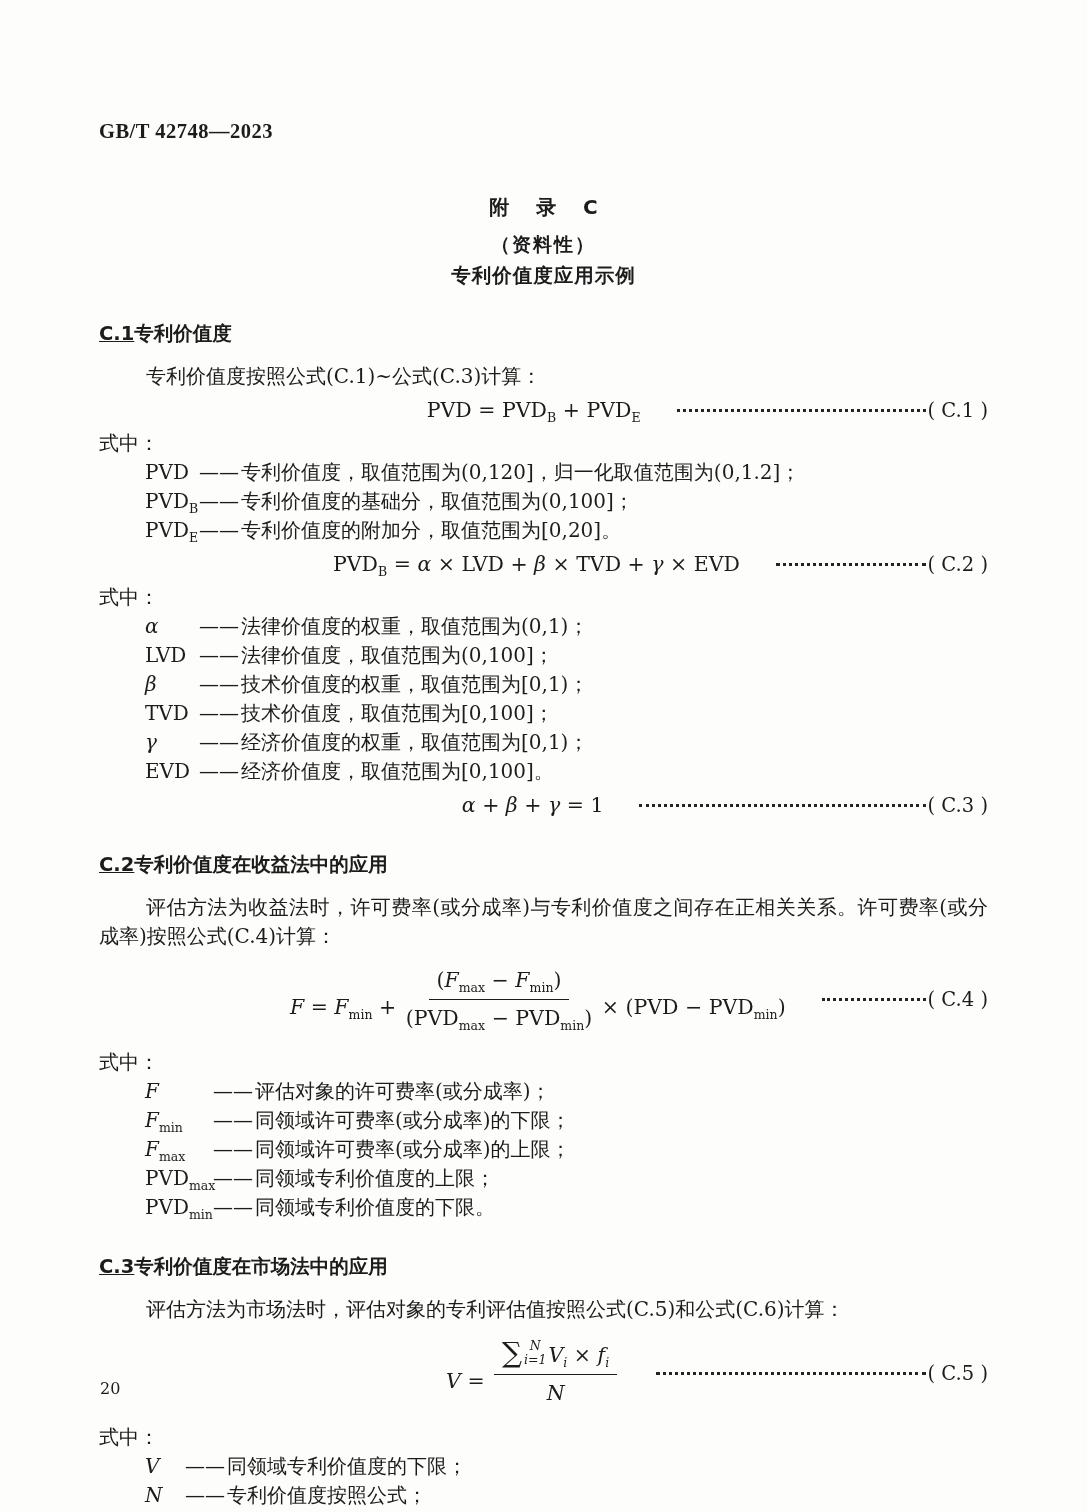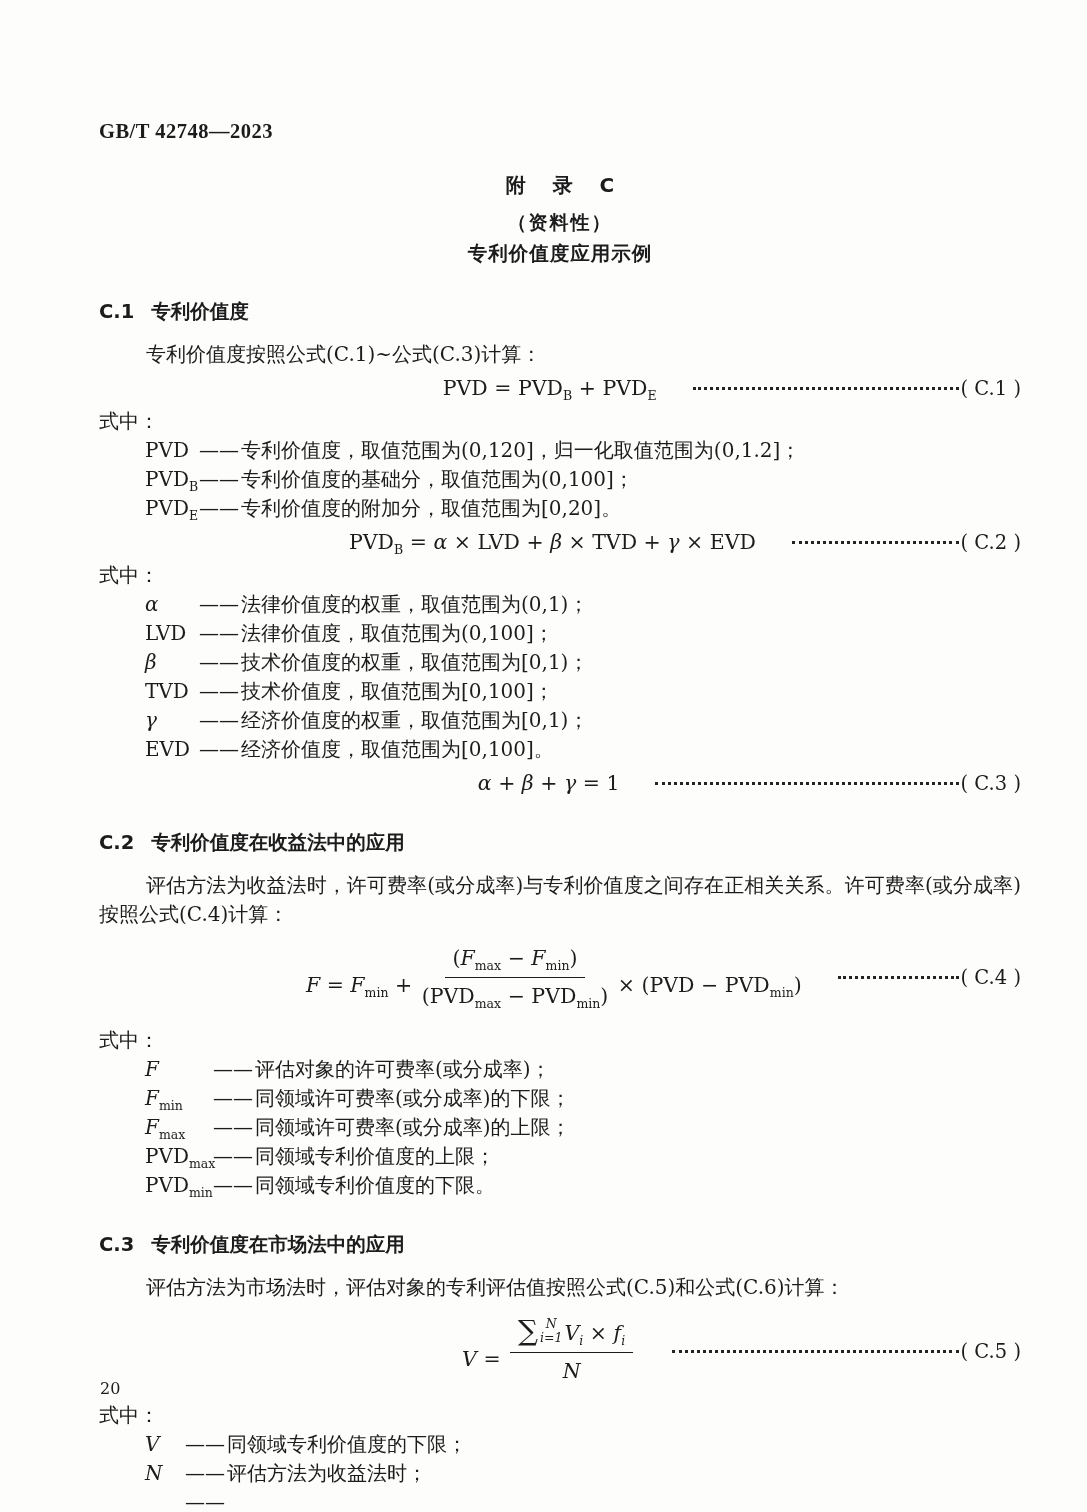--- a/index.html
+++ b/index.html
@@ -3,37 +3,37 @@
 <meta charset="utf-8">
 <style>
   html,body{margin:0;padding:0;background:#e9e9e9;}
   .page{
     position:relative;
     width:1087px;height:1512px;
     margin:0 auto;
     background:#fdfdfc;
     color:#1c1c1c;
     box-sizing:border-box;
-    padding:118px 66px 0 99px;
+    padding:118px 99px 0 99px;
     font-family:"DejaVu Serif","Liberation Serif",serif;
     font-size:20px;
     line-height:29px;
     overflow:hidden;
   }
   .doc-header{
     font-family:"Liberation Serif","DejaVu Serif",serif;
     font-weight:bold;font-size:20.5px;letter-spacing:.5px;line-height:26px;
   }
   .center{text-align:center;}
   .hs{font-family:"DejaVu Sans","Liberation Sans",sans-serif;font-weight:bold;}
-  .appendix-title{margin-top:28px;font-size:20px;word-spacing:20px;line-height:26px;}
+  .appendix-title{margin-top:50px;font-size:20px;word-spacing:20px;line-height:26px;}
   .appendix-subtitle{margin-top:11px;font-size:19px;line-height:26px;letter-spacing:2px;}
   .appendix-heading{margin-top:6px;font-size:19.5px;line-height:26px;letter-spacing:1px;}
   .sec-h{display:flex;font-size:19.5px;line-height:28px;margin-top:31px;}
-  .sec-h .sec-id{margin-right:17px;}
+  .sec-h .sec-id{text-decoration:underline;}
   .para{margin-top:14px;text-align:justify;}
   .para.ind{text-indent:47px;}
   .shizhong{margin-top:2px;}
   .dlist{margin-left:46px;}
   .drow{display:flex;}
   .term{flex:none;white-space:pre;}
   .w1{width:54px;}
   .w2{width:68px;}
   .w3{width:40px;}
   .dash{flex:none;white-space:pre;margin-right:2px;}
@@ -230,21 +230,21 @@
   <div class="shizhong">式中：</div>
   <div class="dlist">
     <div class="drow">
       <span class="term w3"><span class="it">V</span><sub></sub></span>
       <span class="dash">——</span>
       <span class="desc">同领域专利价值度的下限；</span>
     </div>
     <div class="drow">
       <span class="term w3"><span class="it">N</span><sub></sub></span>
       <span class="dash">——</span>
-      <span class="desc">评估方法为收益法时；</span>
+      <span class="desc">专利价值度按照公式；</span>
     </div>
     <div class="drow">
       <span class="term w3"></span>
       <span class="dash">——</span>
       <span class="desc"></span>
     </div>
   </div>
 
   <div class="page-num">20</div>
 </div>

